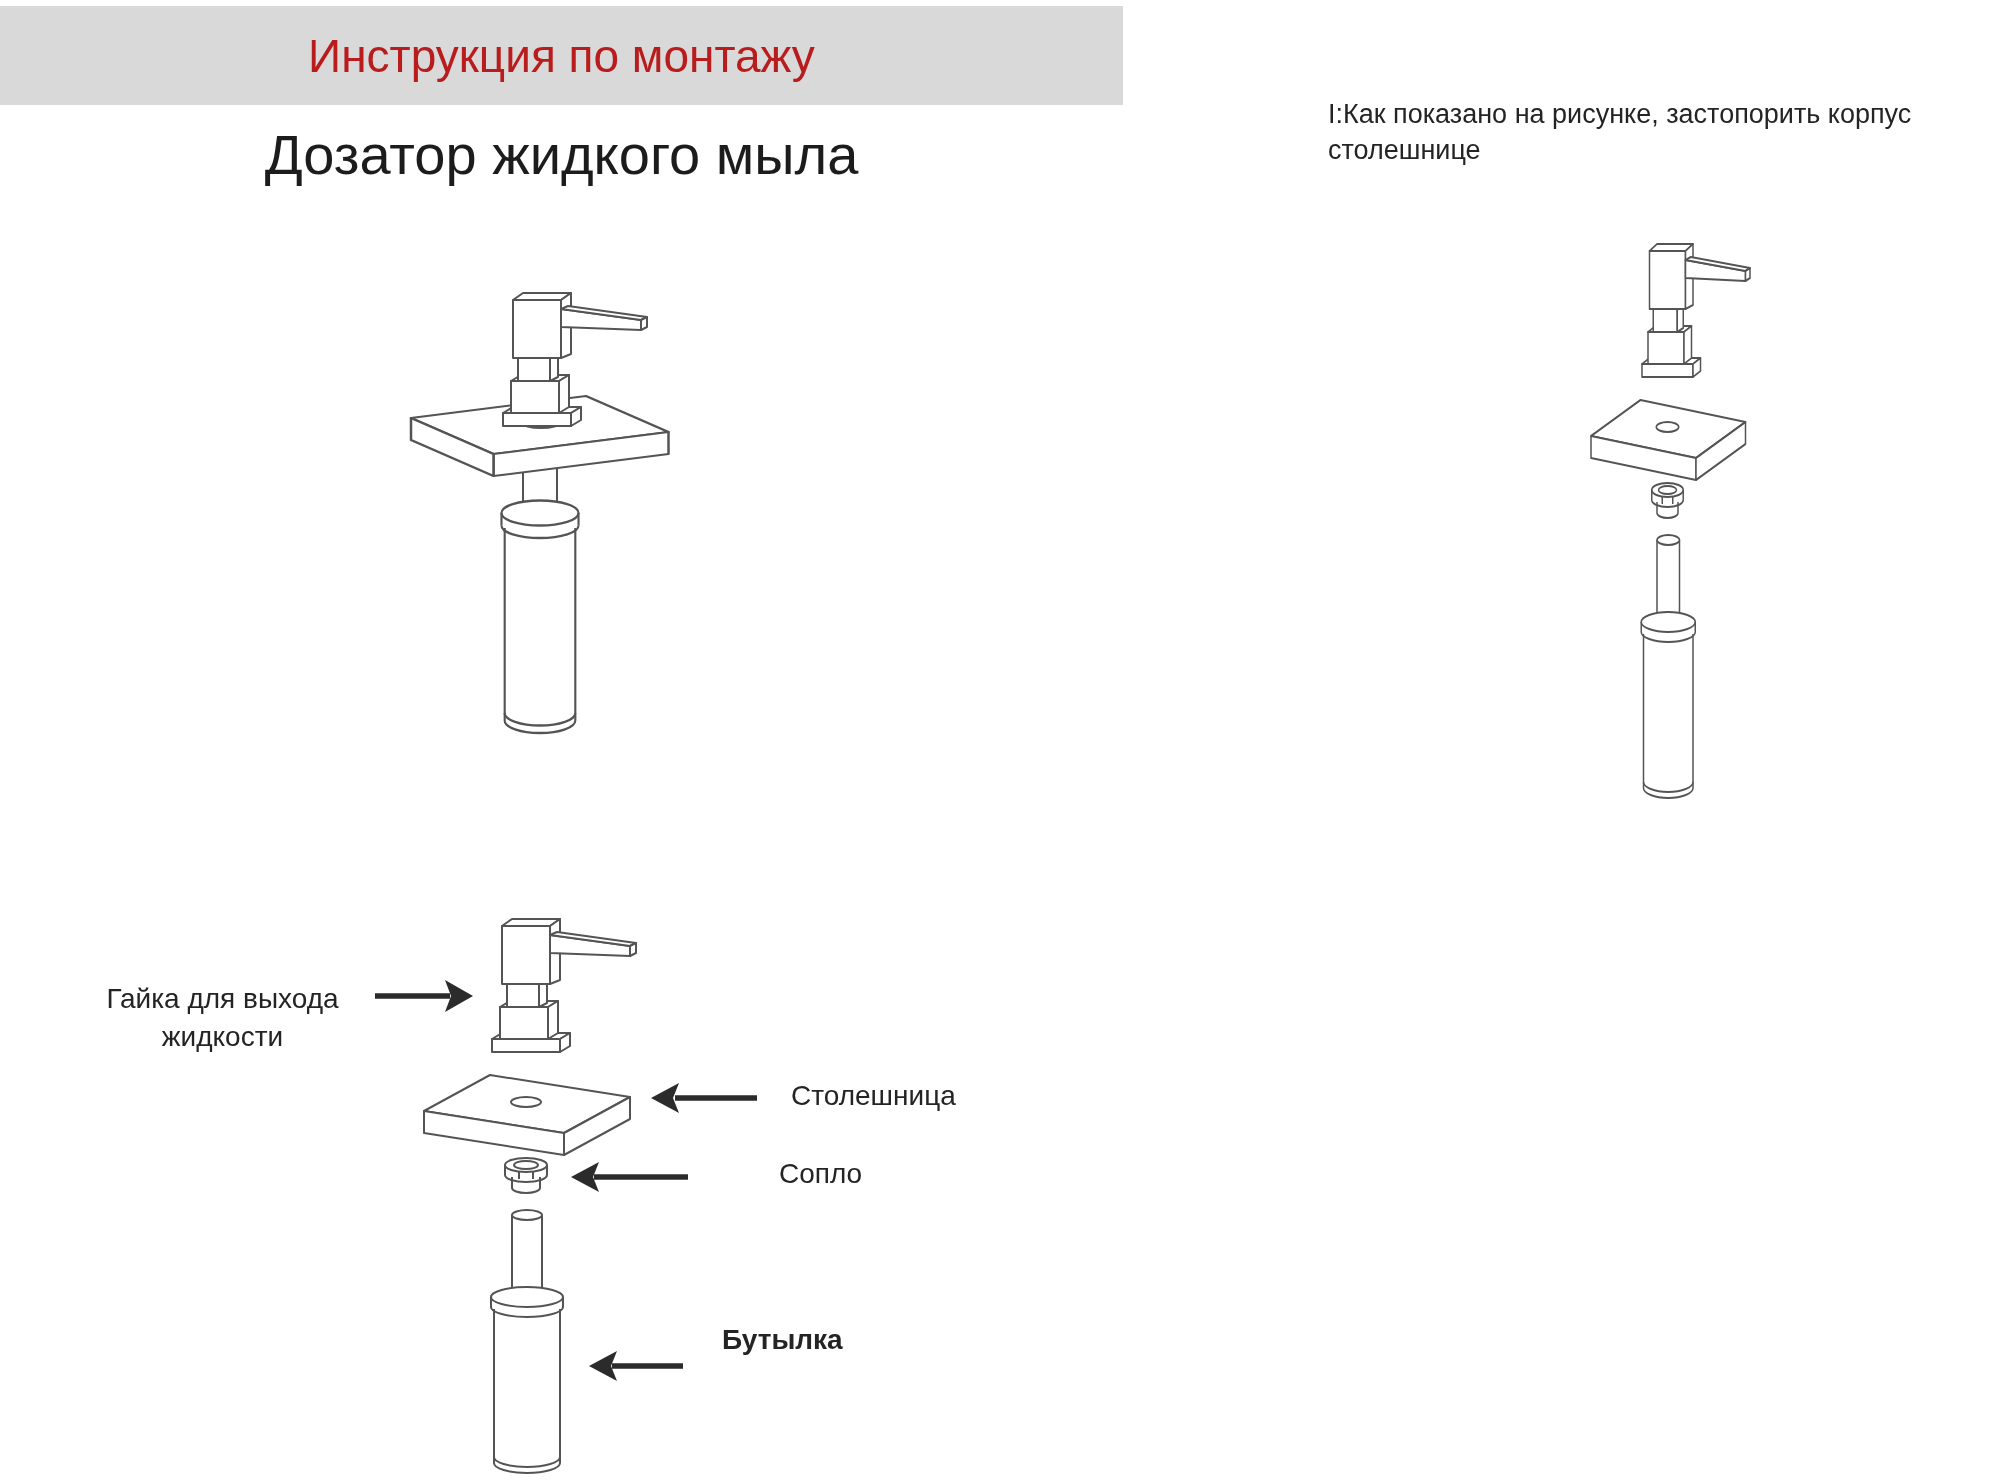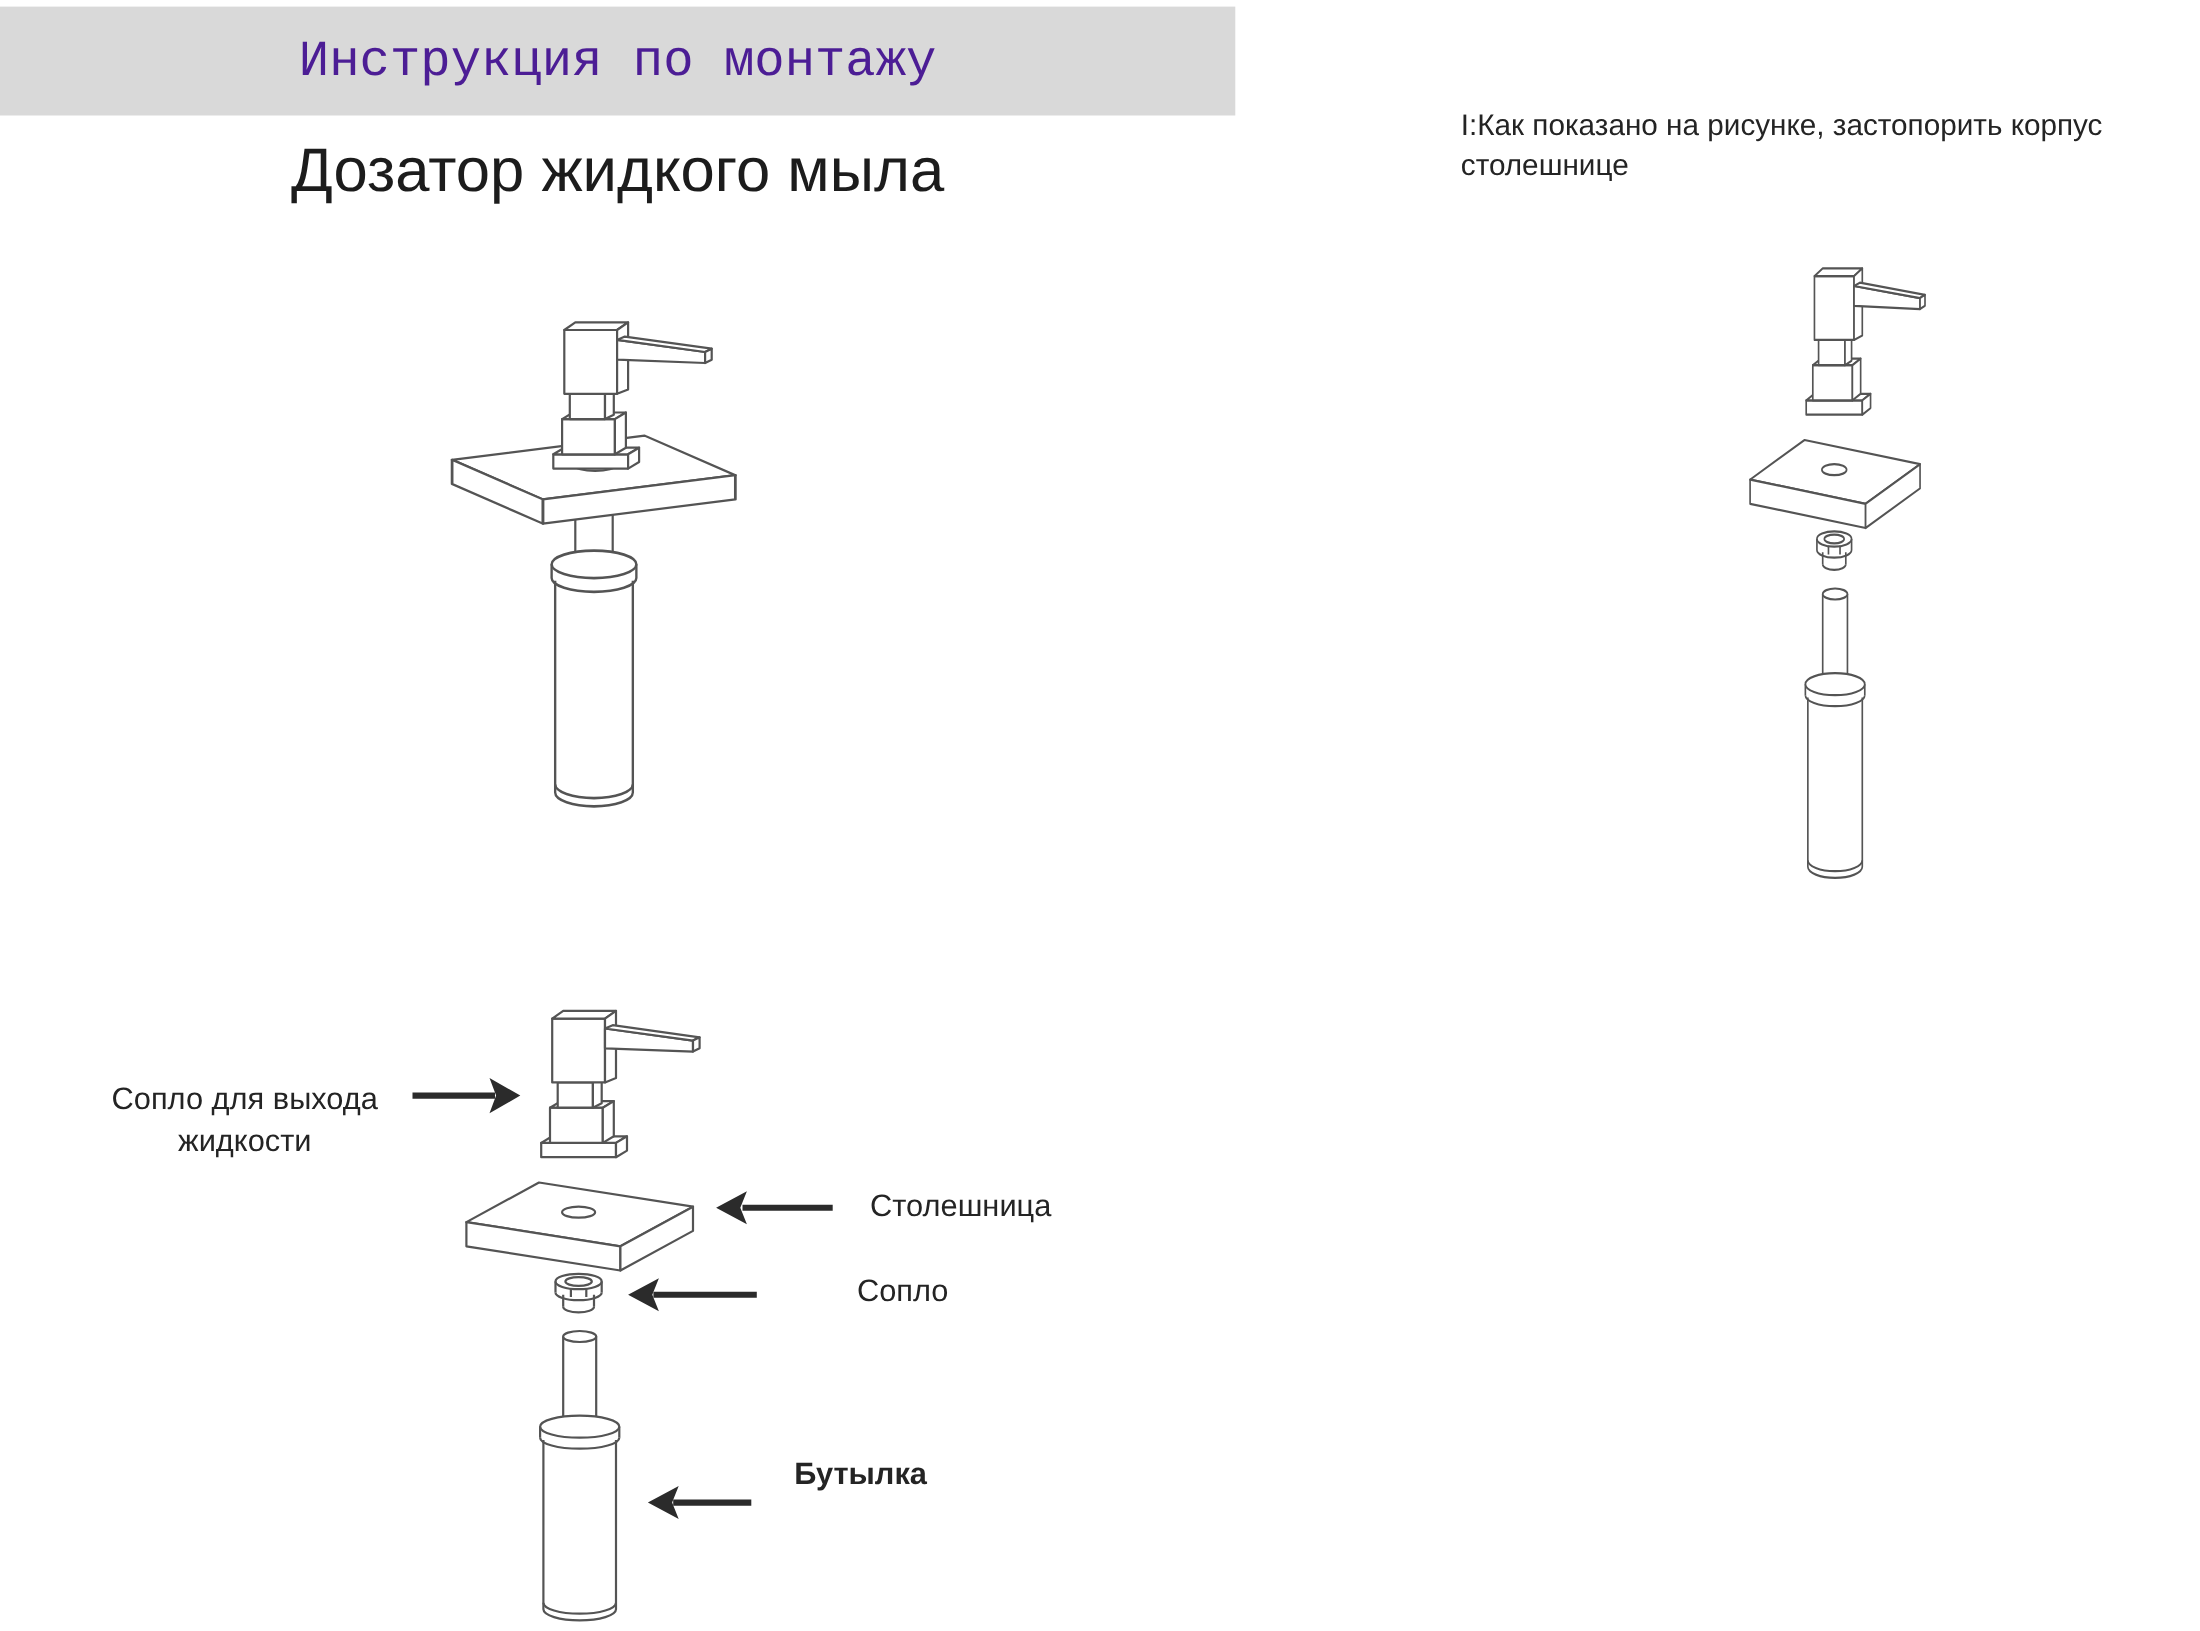--- a/index.html
+++ b/index.html
@@ -4,21 +4,21 @@
 <style>
   html,body{margin:0;padding:0;}
   body{
     width:2000px;height:1483px;position:relative;background:#ffffff;
     font-family:"Liberation Sans",sans-serif;color:#1f1f1f;overflow:hidden;
   }
   .header-bar{
     position:absolute;left:0;top:6px;width:1123px;height:99px;
     background:#d9d9d9;display:flex;align-items:center;justify-content:center;
   }
-  .page-title{font-size:46px;color:#4c1d95;white-space:nowrap;font-family:Liberation Mono, monospace;}
+  .page-title{font-size:46px;color:#b91c1c;white-space:nowrap;}
   .subtitle{
     position:absolute;left:0;top:122px;width:1123px;text-align:center;
     font-size:56px;color:#1c1c1c;white-space:nowrap;
   }
   .instruction{
     position:absolute;left:1328px;top:96px;font-size:27px;line-height:36px;color:#242424;
   }
   .instruction div{white-space:nowrap;}
   .part-label{position:absolute;font-size:28px;color:#242424;white-space:nowrap;}
   .label-nozzle{left:90px;top:980px;width:265px;text-align:center;line-height:38px;white-space:normal;}
@@ -34,21 +34,21 @@
   <div class="page-title">Инструкция по монтажу</div>
 </div>
 
 <div class="subtitle">Дозатор жидкого мыла</div>
 
 <div class="instruction">
   <div>I:Как показано на рисунке, застопорить корпус</div>
   <div>столешнице</div>
 </div>
 
-<div class="part-label label-nozzle">Сопло для выхода жидкости</div>
+<div class="part-label label-nozzle">Гайка для выхода жидкости</div>
 <div class="part-label label-countertop">Столешница</div>
 <div class="part-label label-nut">Сопло</div>
 <div class="part-label label-bottle">Бутылка</div>
 
 <svg class="overlay" viewBox="0 0 2000 1483" xmlns="http://www.w3.org/2000/svg">
   <defs>
 
     <g id="part-pump" stroke="#545454" stroke-width="2" stroke-linejoin="round" fill="#fff">
       <path d="M -34 -13 H 34 V 0 H -34 Z"></path>
       <path d="M -34 -13 L -24 -19 L 44 -19 L 34 -13 Z"></path>

